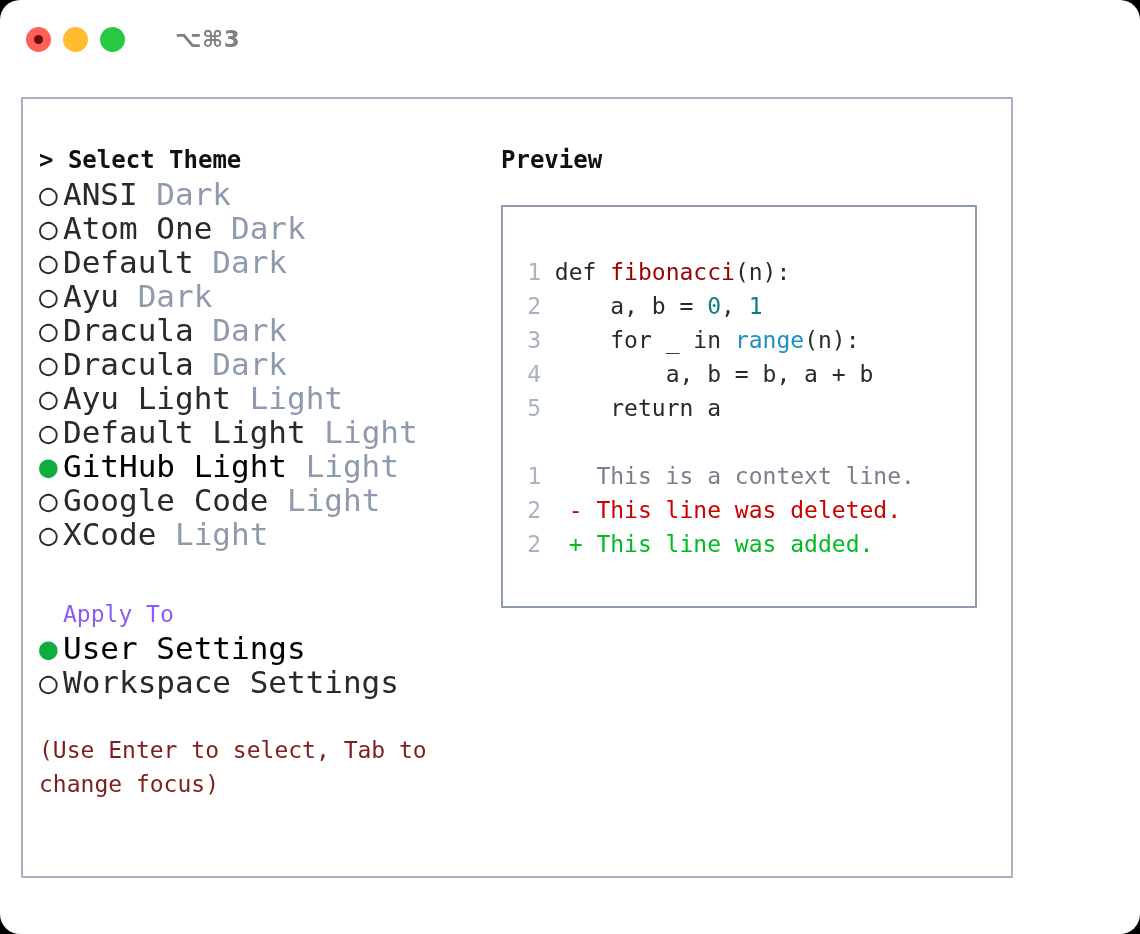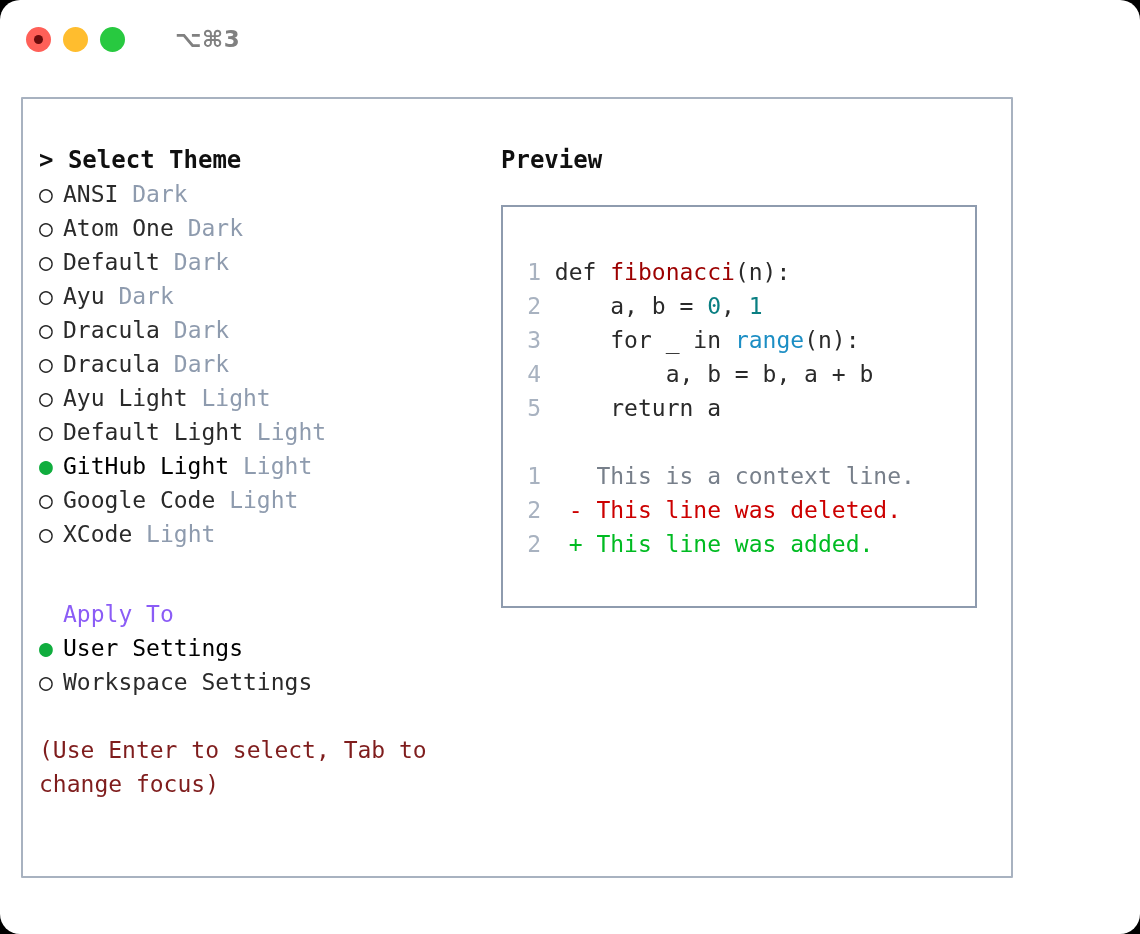--- a/index.html
+++ b/index.html
@@ -107,21 +107,21 @@
 
   .section-head {
     font-size: 24px;
     font-weight: bold;
     color: #101010;
     line-height: 34px;
     white-space: pre;
   }
 
   .opt-row {
-    font-size: 23px;
+    font-size: 31px;
     line-height: 34px;
     color: #2a2a2a;
     white-space: pre;
     display: block;
   }
   .bullet {
     display: inline-block;
     width: 24px;
     color: #2a2a2a;
   }

